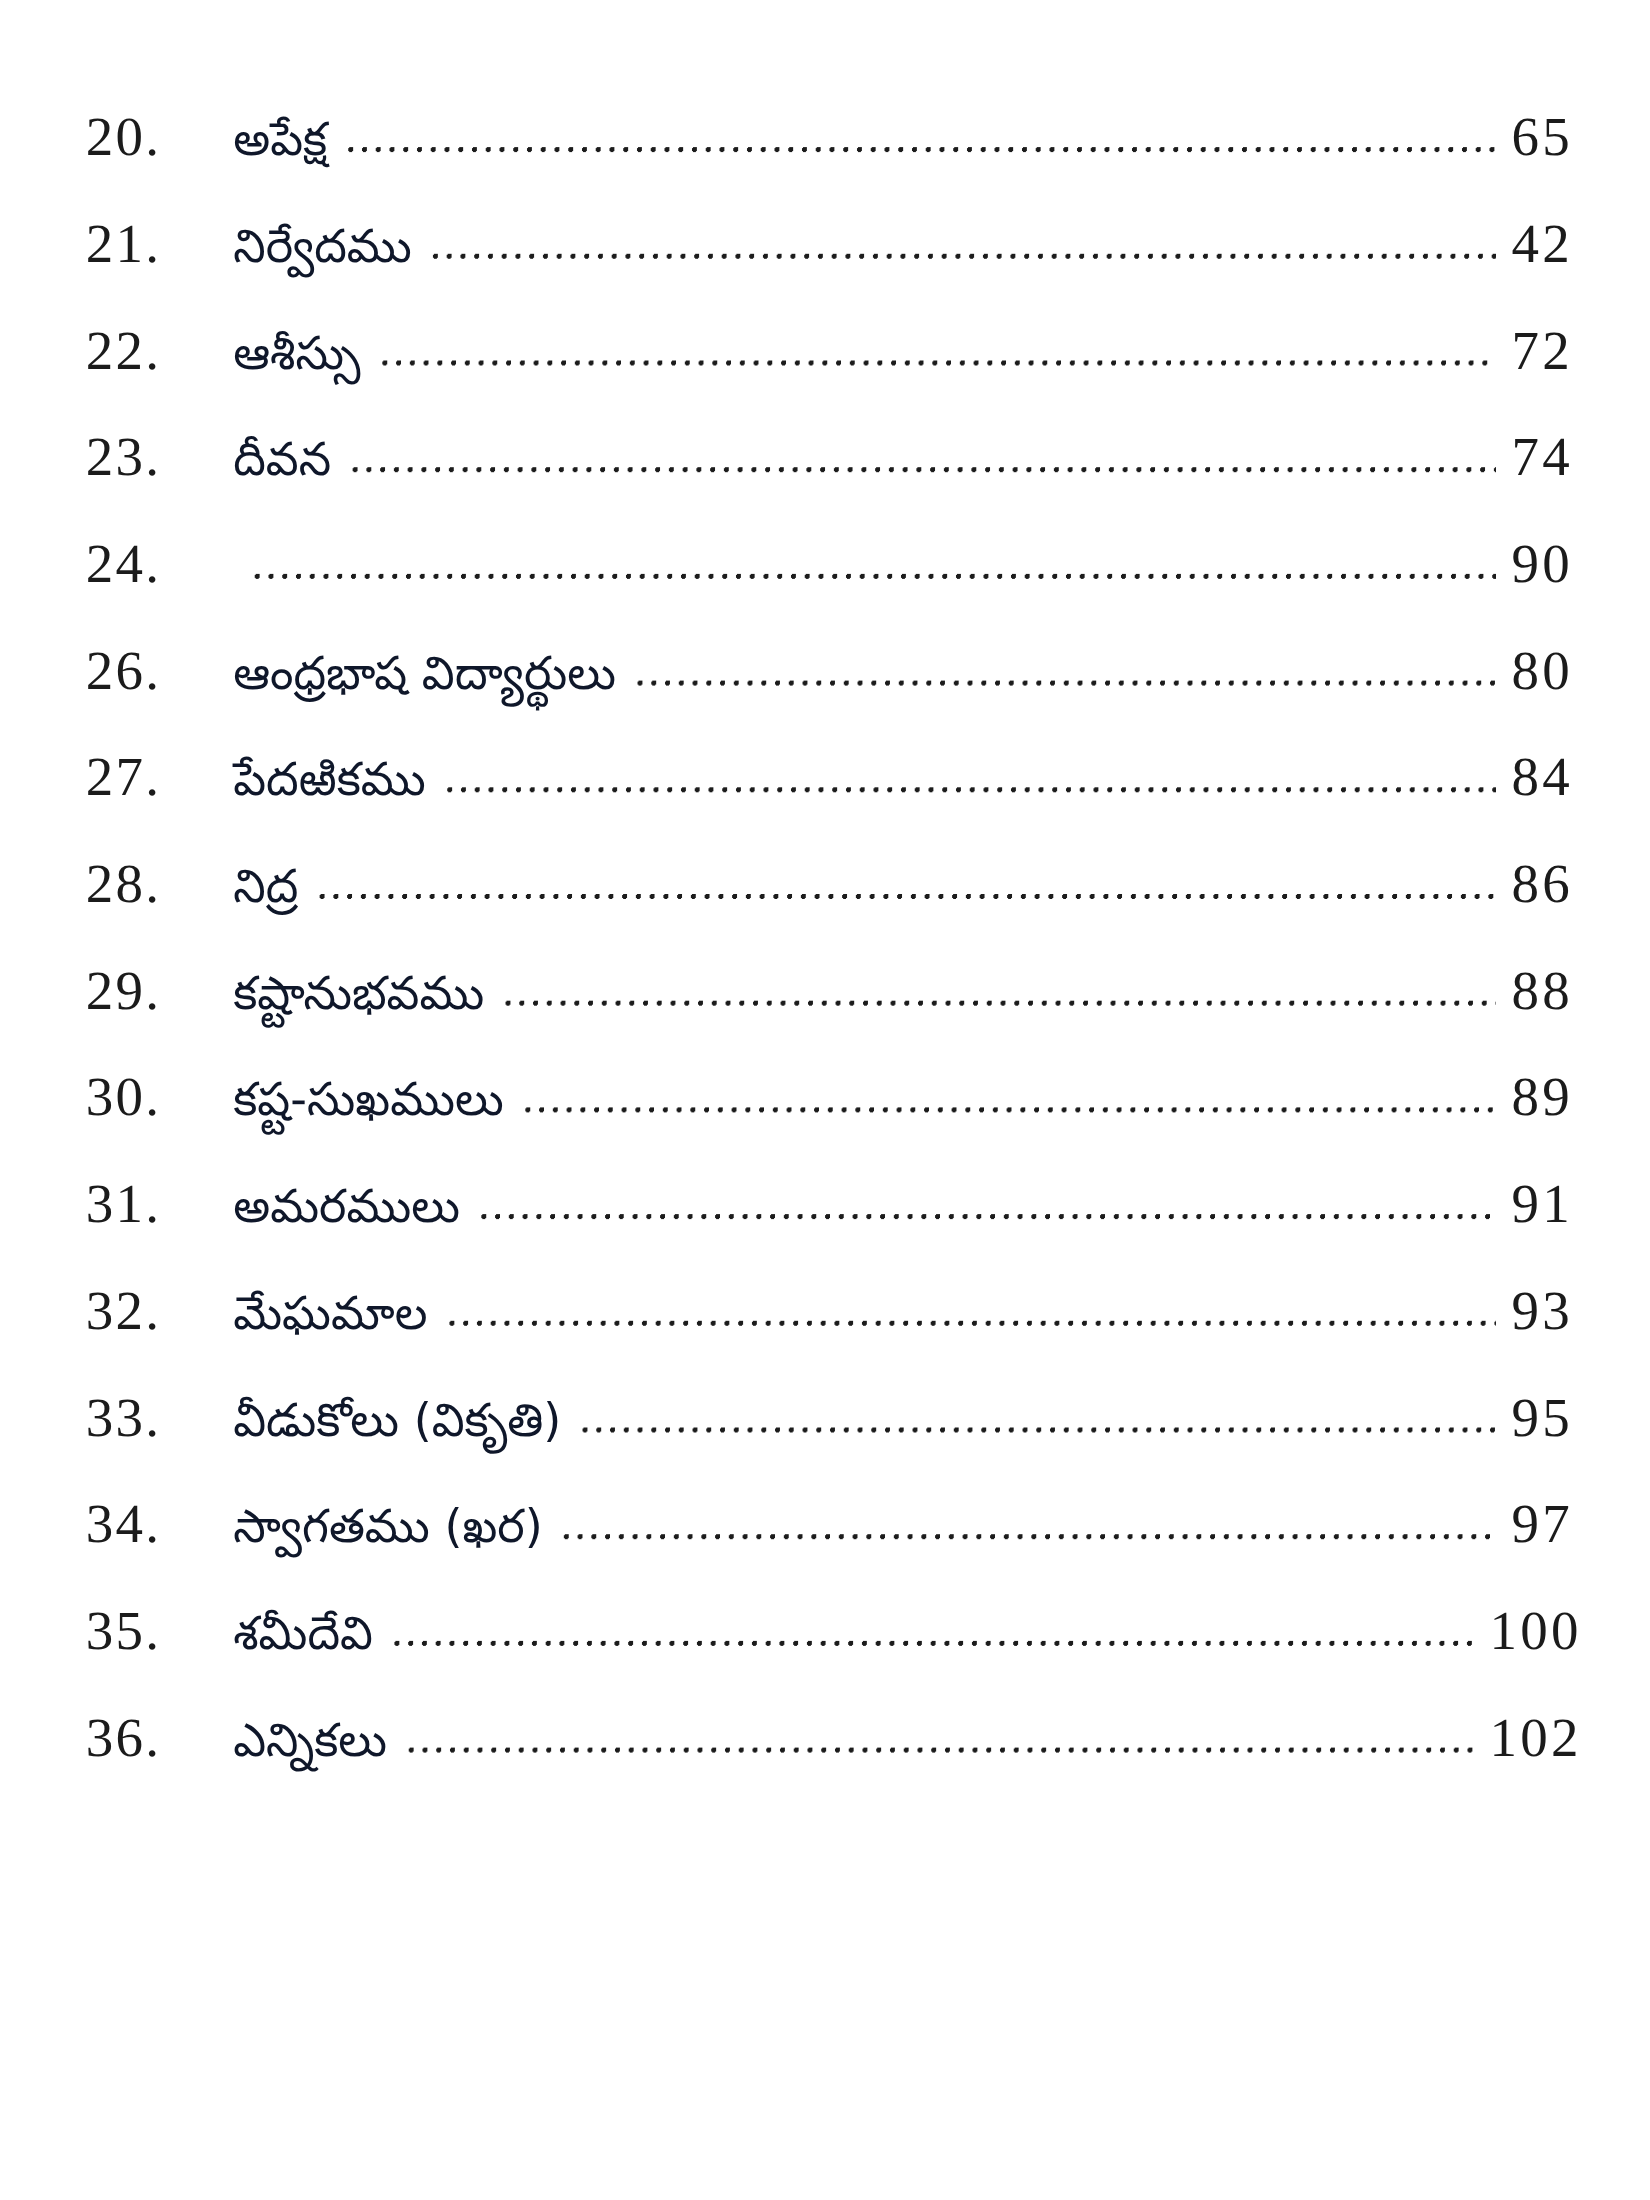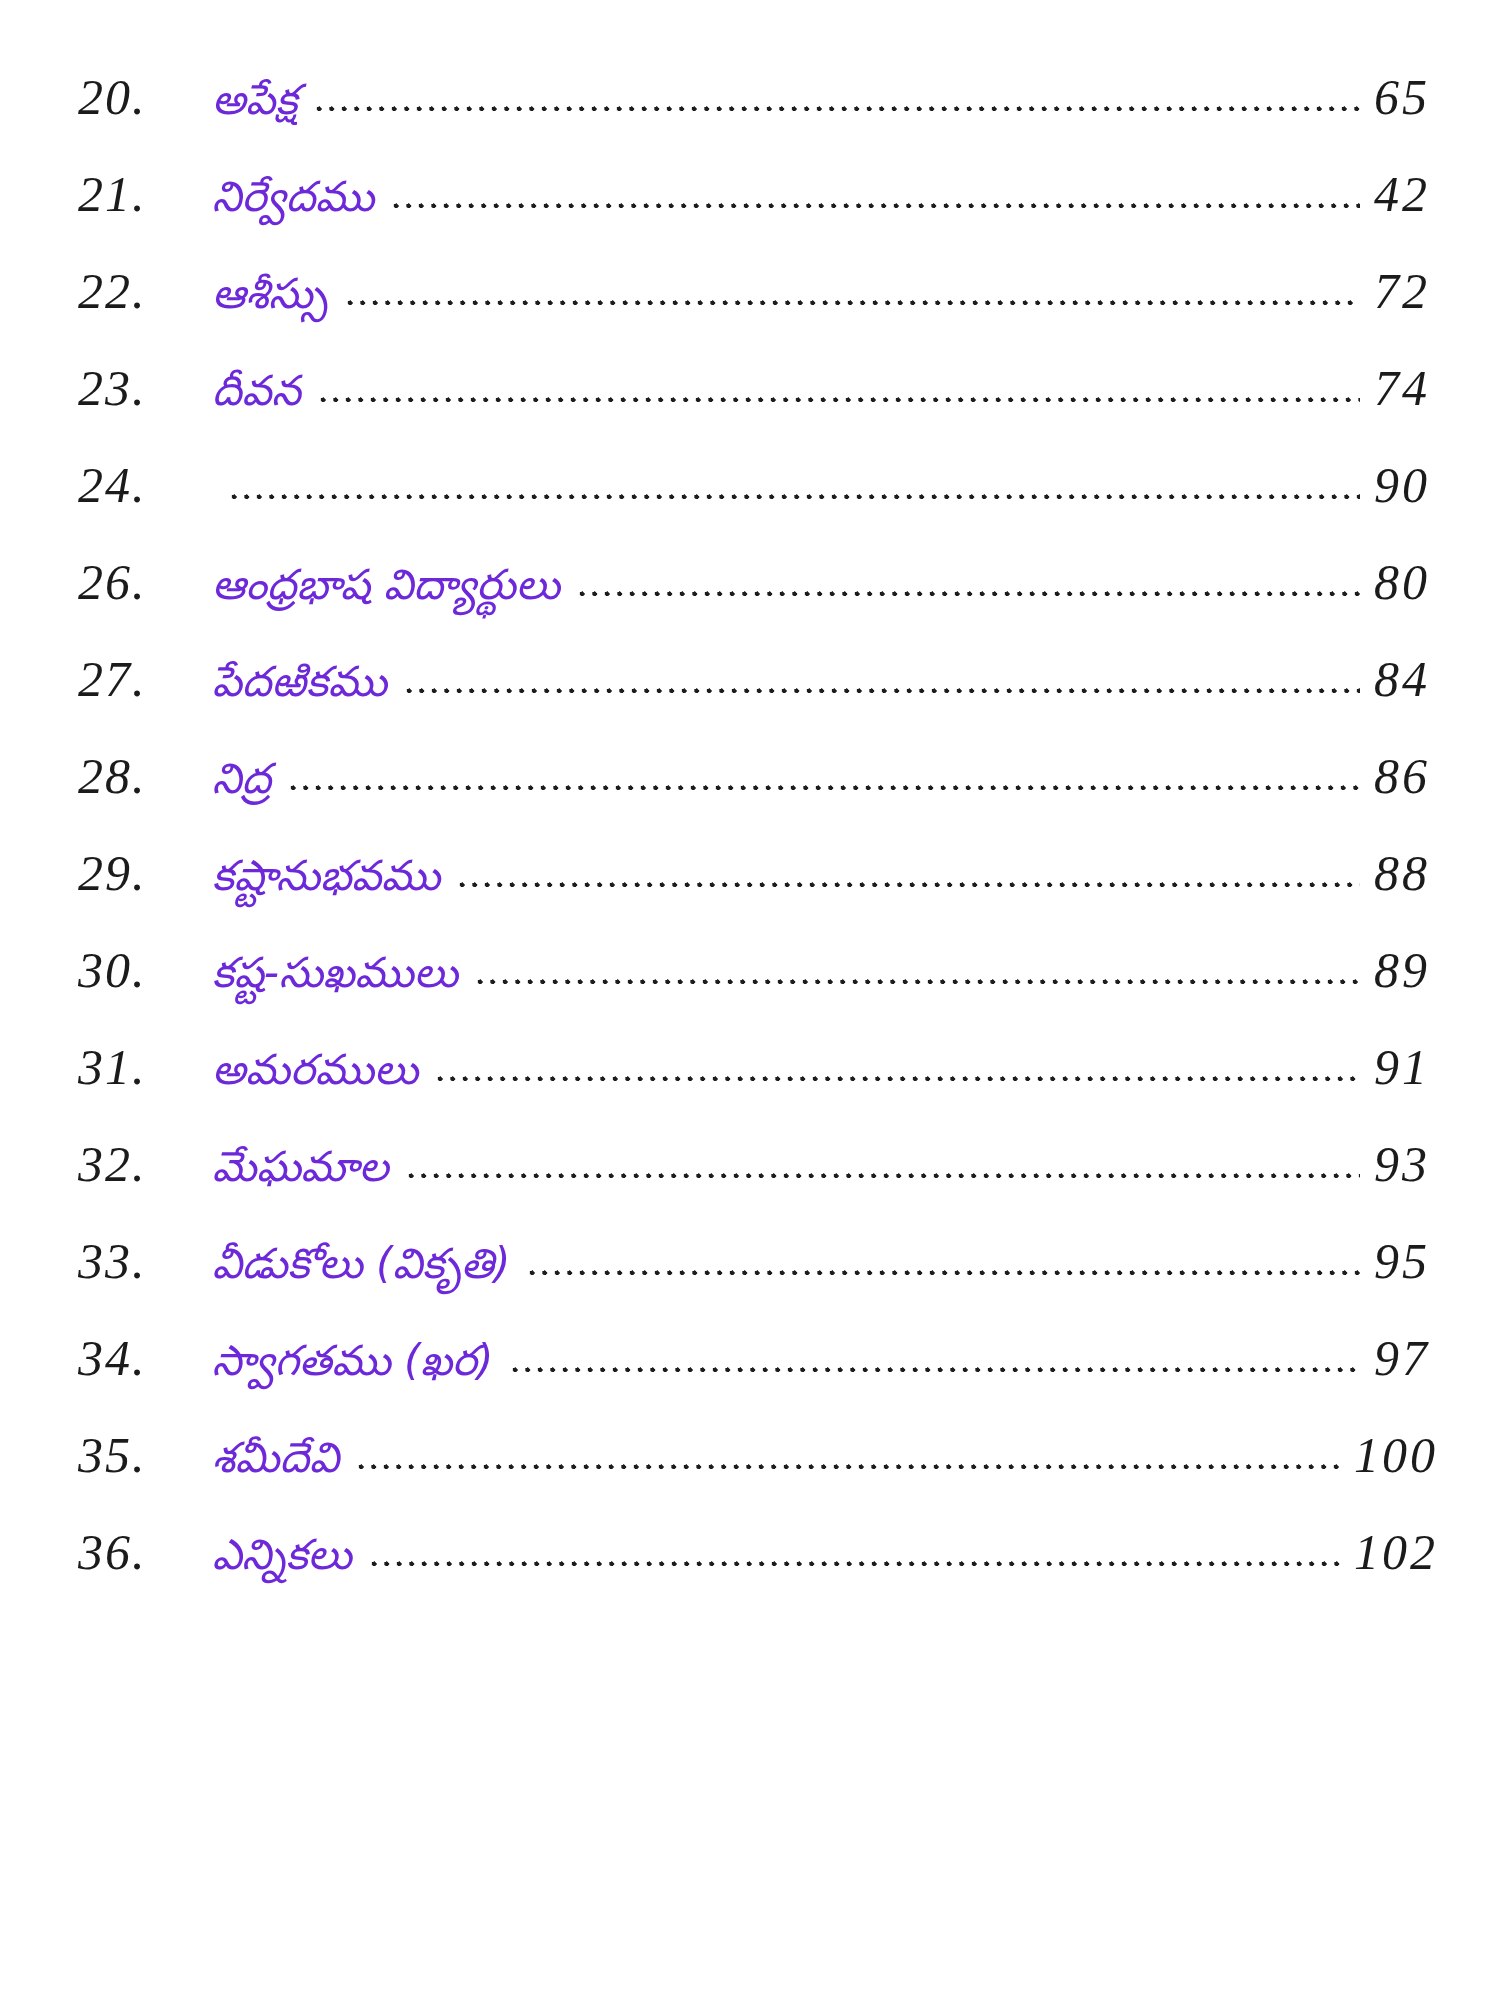--- a/index.html
+++ b/index.html
@@ -6,24 +6,23 @@
     margin: 0;
     padding: 0;
     background: #ffffff;
   }
   .page {
     position: relative;
     width: 1500px;
     height: 2000px;
     background: #ffffff;
     box-sizing: border-box;
-    padding: 68px 62px 0 78px;
+    padding: 95px 62px 0 78px;
     overflow: hidden;
     color: #1b1b1b;
-    font-style: italic;
   }
   .toc {
     width: 100%;
   }
   .row {
     display: flex;
     align-items: baseline;
     height: 97px;
   }
   .num {
@@ -31,21 +30,21 @@
     font-family: "Liberation Serif", "DejaVu Serif", serif;
     font-size: 50px;
     letter-spacing: 2px;
     color: #1b1b1b;
   }
   .title {
     flex: 0 0 auto;
     font-family: "DejaVu Sans", "Liberation Sans", sans-serif;
     font-size: 42px;
     line-height: 1.15;
-    color: #6d28d9;
+    color: #0f172a;
     white-space: nowrap;
   }
   .leader {
     flex: 1 1 auto;
     height: 10px;
     margin: 0 14px 0 16px;
     background-image: radial-gradient(circle 2.4px at 6px 4.8px, #1c1c1c 97%, rgba(0,0,0,0) 100%);
     background-size: 12.5px 10px;
     background-repeat: repeat-x;
     background-position: left bottom;

